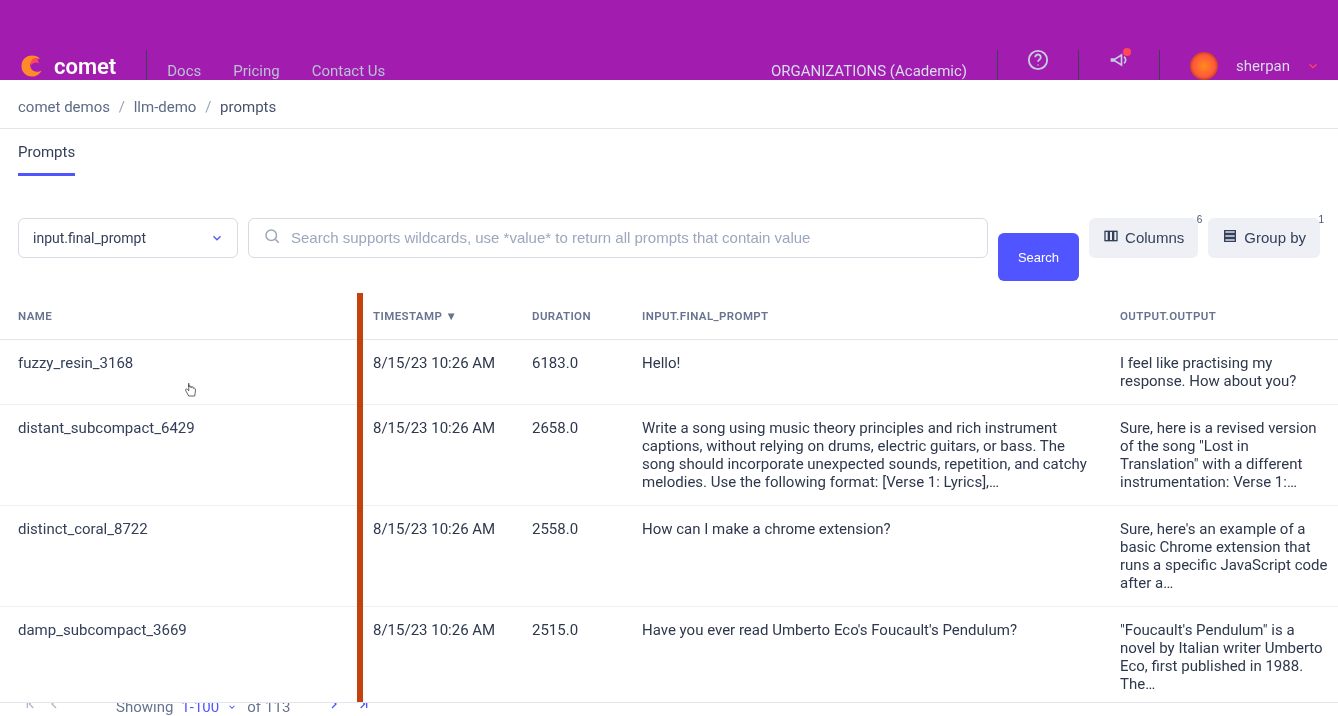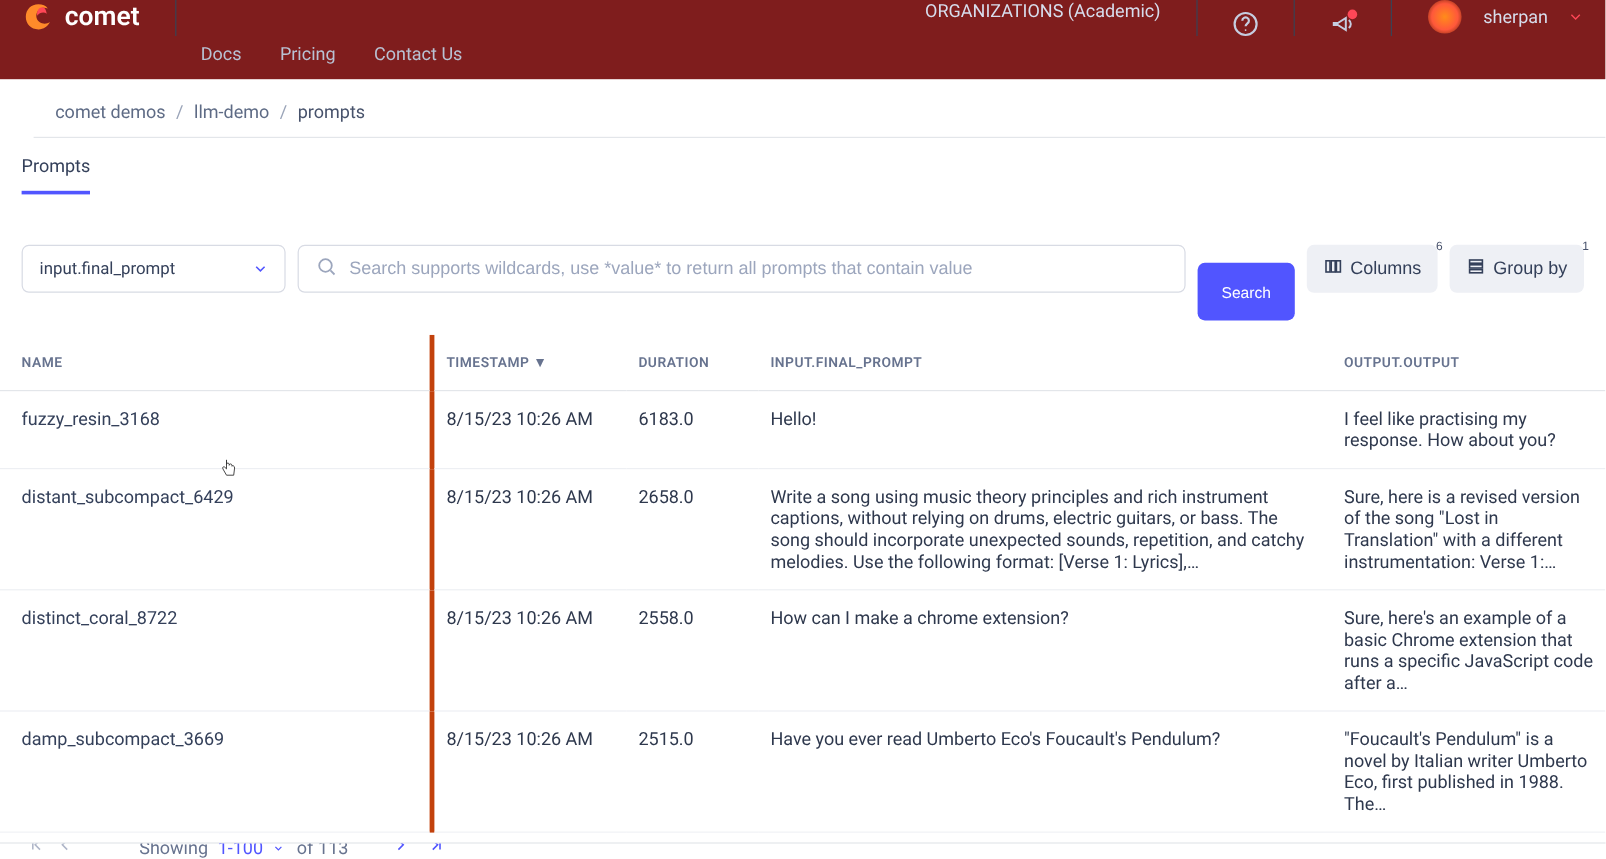--- a/index.html
+++ b/index.html
@@ -8,24 +8,24 @@
     font-size: 14px;
     color: #333;
     background: #fff;
     width: 1338px;
     height: 716px;
     overflow: hidden;
   }
 
   
   .header {
-    background: #7f1d1d;
-    height: 66px;
+    background: #a21caf;
+    height: 80px;
     display: flex;
-    align-items: flex-start;
+    align-items: flex-end;
     padding: 0 18px;
     color: #cfd4de;
   }
   .logo-wrap { display:flex; align-items:center; margin-right: 10px; }
   .logo-swirl { width:28px; height:28px; position:relative; margin-right:8px; }
   .logo-text { font-size:22px; font-weight:600; color:#fff; }
   .vdiv { width:1px; height:30px; background:#3a4254; margin:0 20px; }
   .nav { display:flex; gap:32px;margin-top:36px; }
   .nav a { color:#b9c2d3; text-decoration:none; font-size:15px; cursor:pointer; }
   .spacer { flex:1; }
@@ -44,21 +44,20 @@
     margin-right:8px;
   }
   .user-drop { display:flex; align-items:center; color:#d7ddec; font-size:15px; cursor:pointer; margin-left:10px;gap:10px; }
 
   
   .crumbs {
     padding: 18px 18px 12px;
     font-size:15px;
     color:#5e6b85;
     border-bottom:1px solid #e3e6ea;
-    margin-left:28px;
   }
   .crumbs a { color:#5e6b85; text-decoration:none; }
   .crumbs .sep { margin:0 5px; color:#9aa4b8; }
   .crumbs .cur { color:#47526b; }
 
   
   .tabs {
     padding: 14px 18px 0;
   }
   .tab {
@@ -131,21 +130,21 @@
   thead th:first-child { padding-left:18px; }
   tbody tr { border-bottom:1px solid #edeff3; }
   tbody tr:first-child td { border-top:1px solid #e3e6ea; }
   tbody td {
     padding:14px 10px;
     vertical-align:top;
     font-size:15px;
     color:#2e384d;
   }
   tbody td:first-child { padding-left:18px; color:#34405a; }
-  .name-col { width:360px; border-right:4px solid #c2410c; }
+  .name-col { width:360px; border-right:6px solid #c2410c; }
   .ts-col { width:162px; }
   .dur-col { width:110px; }
   .inp-col { width:478px; }
   .out-col { width:228px; }
   .clamp3, .clamp4 {
     display:-webkit-box;
     -webkit-box-orient:vertical;
     overflow:hidden;
   }
   .clamp4 { -webkit-line-clamp:4; }

